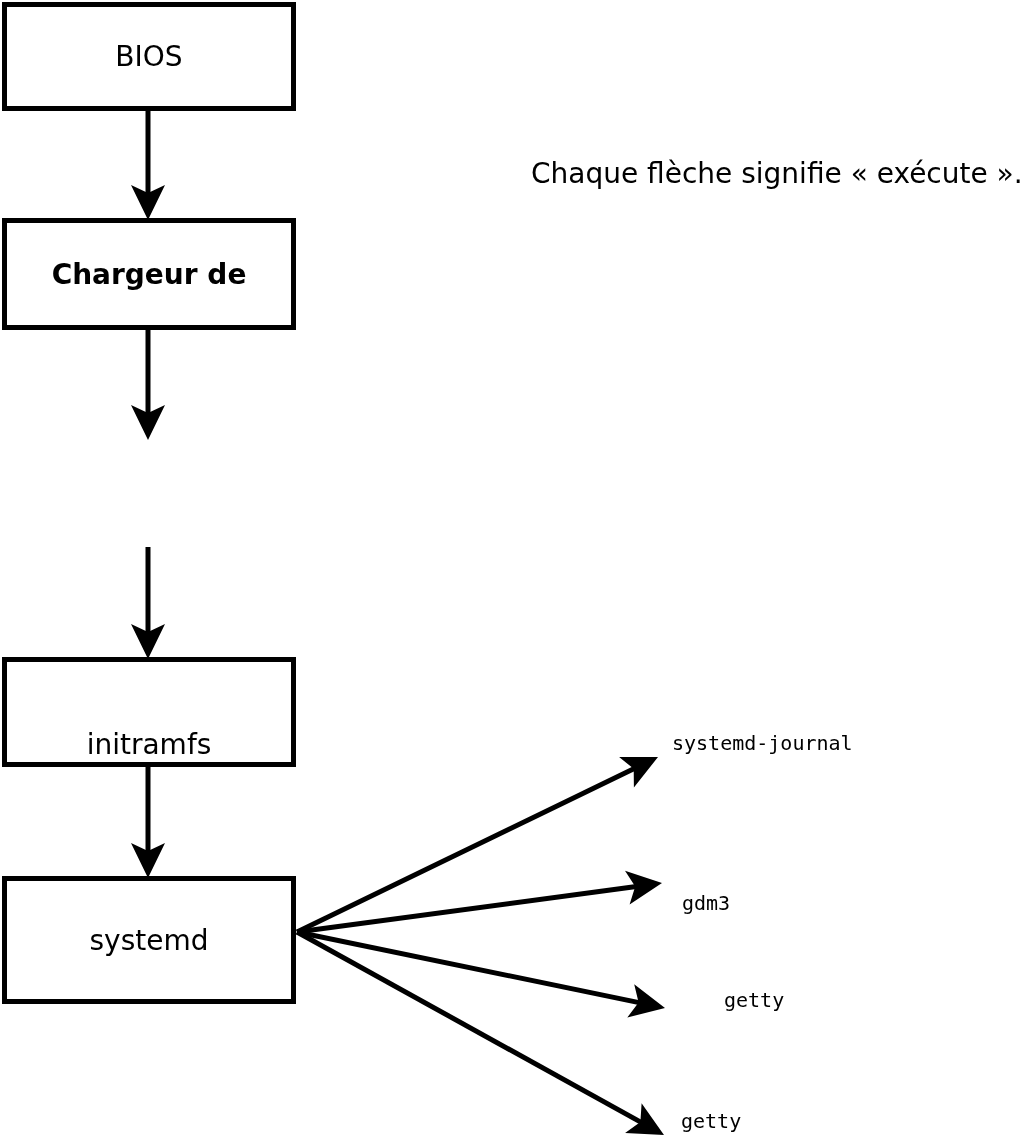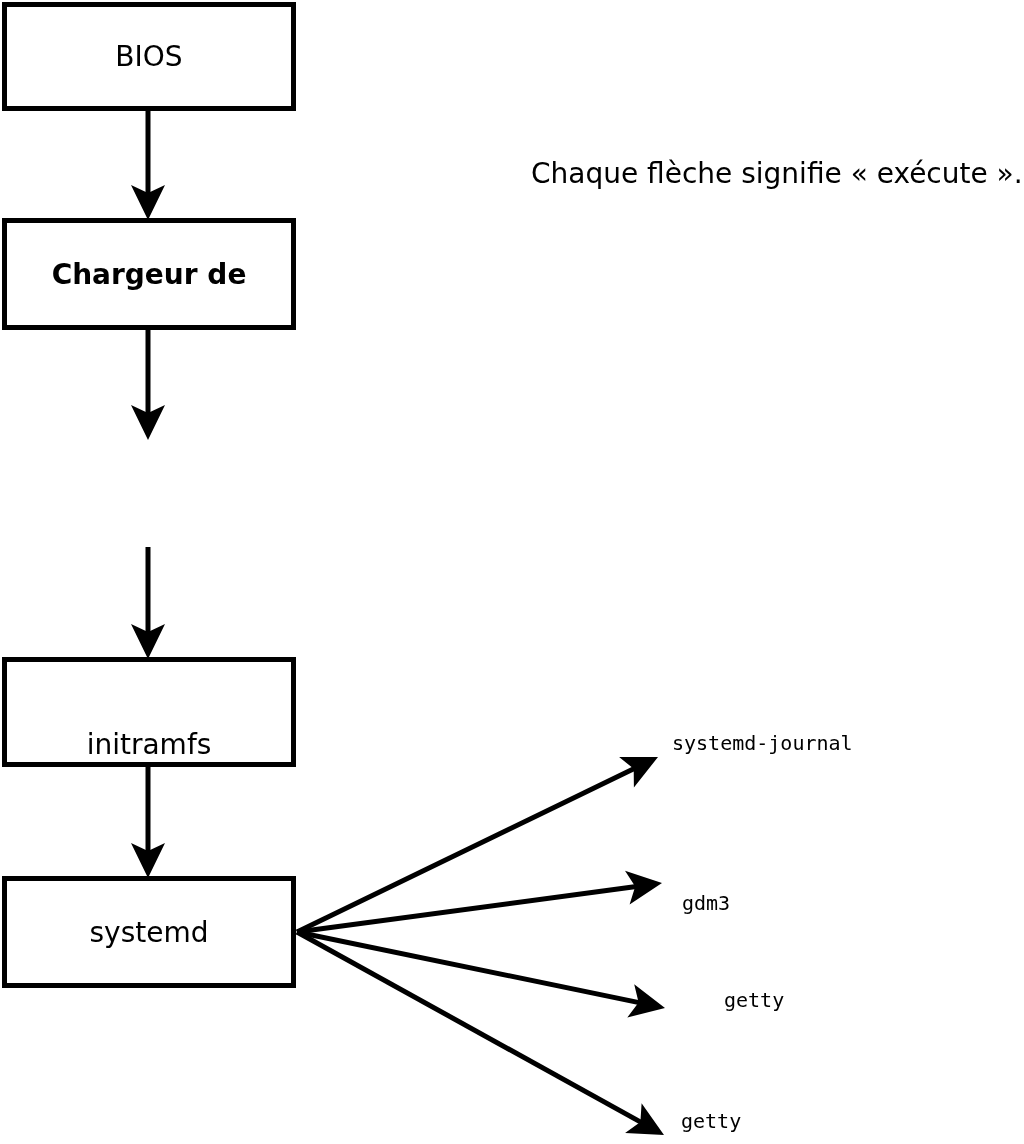--- a/index.html
+++ b/index.html
@@ -30,21 +30,21 @@
     justify-content: center;
     font-size: 28px;
     line-height: 35px;
     z-index: 1;
     text-align: center;
   }
   .node-bios      { top: 2px;   height: 109px; }
   .node-bootloader{ top: 218px; height: 112px; }
   .node-kernel    { top: 438px; height: 110px; }
   .node-initramfs { top: 657px; height: 110px; align-items: flex-end; }
-  .node-systemd   { top: 876px; height: 112px; }
+  .node-systemd   { top: 876px; height: 128px; }
   .node .multiline { text-align: left; font-weight: bold; }
   .node .multiline span { display: block; }
   .note {
     position: absolute;
     left: 531px;
     top: 150px;
     font-size: 28px;
     line-height: 34px;
     white-space: nowrap;
     z-index: 1;

